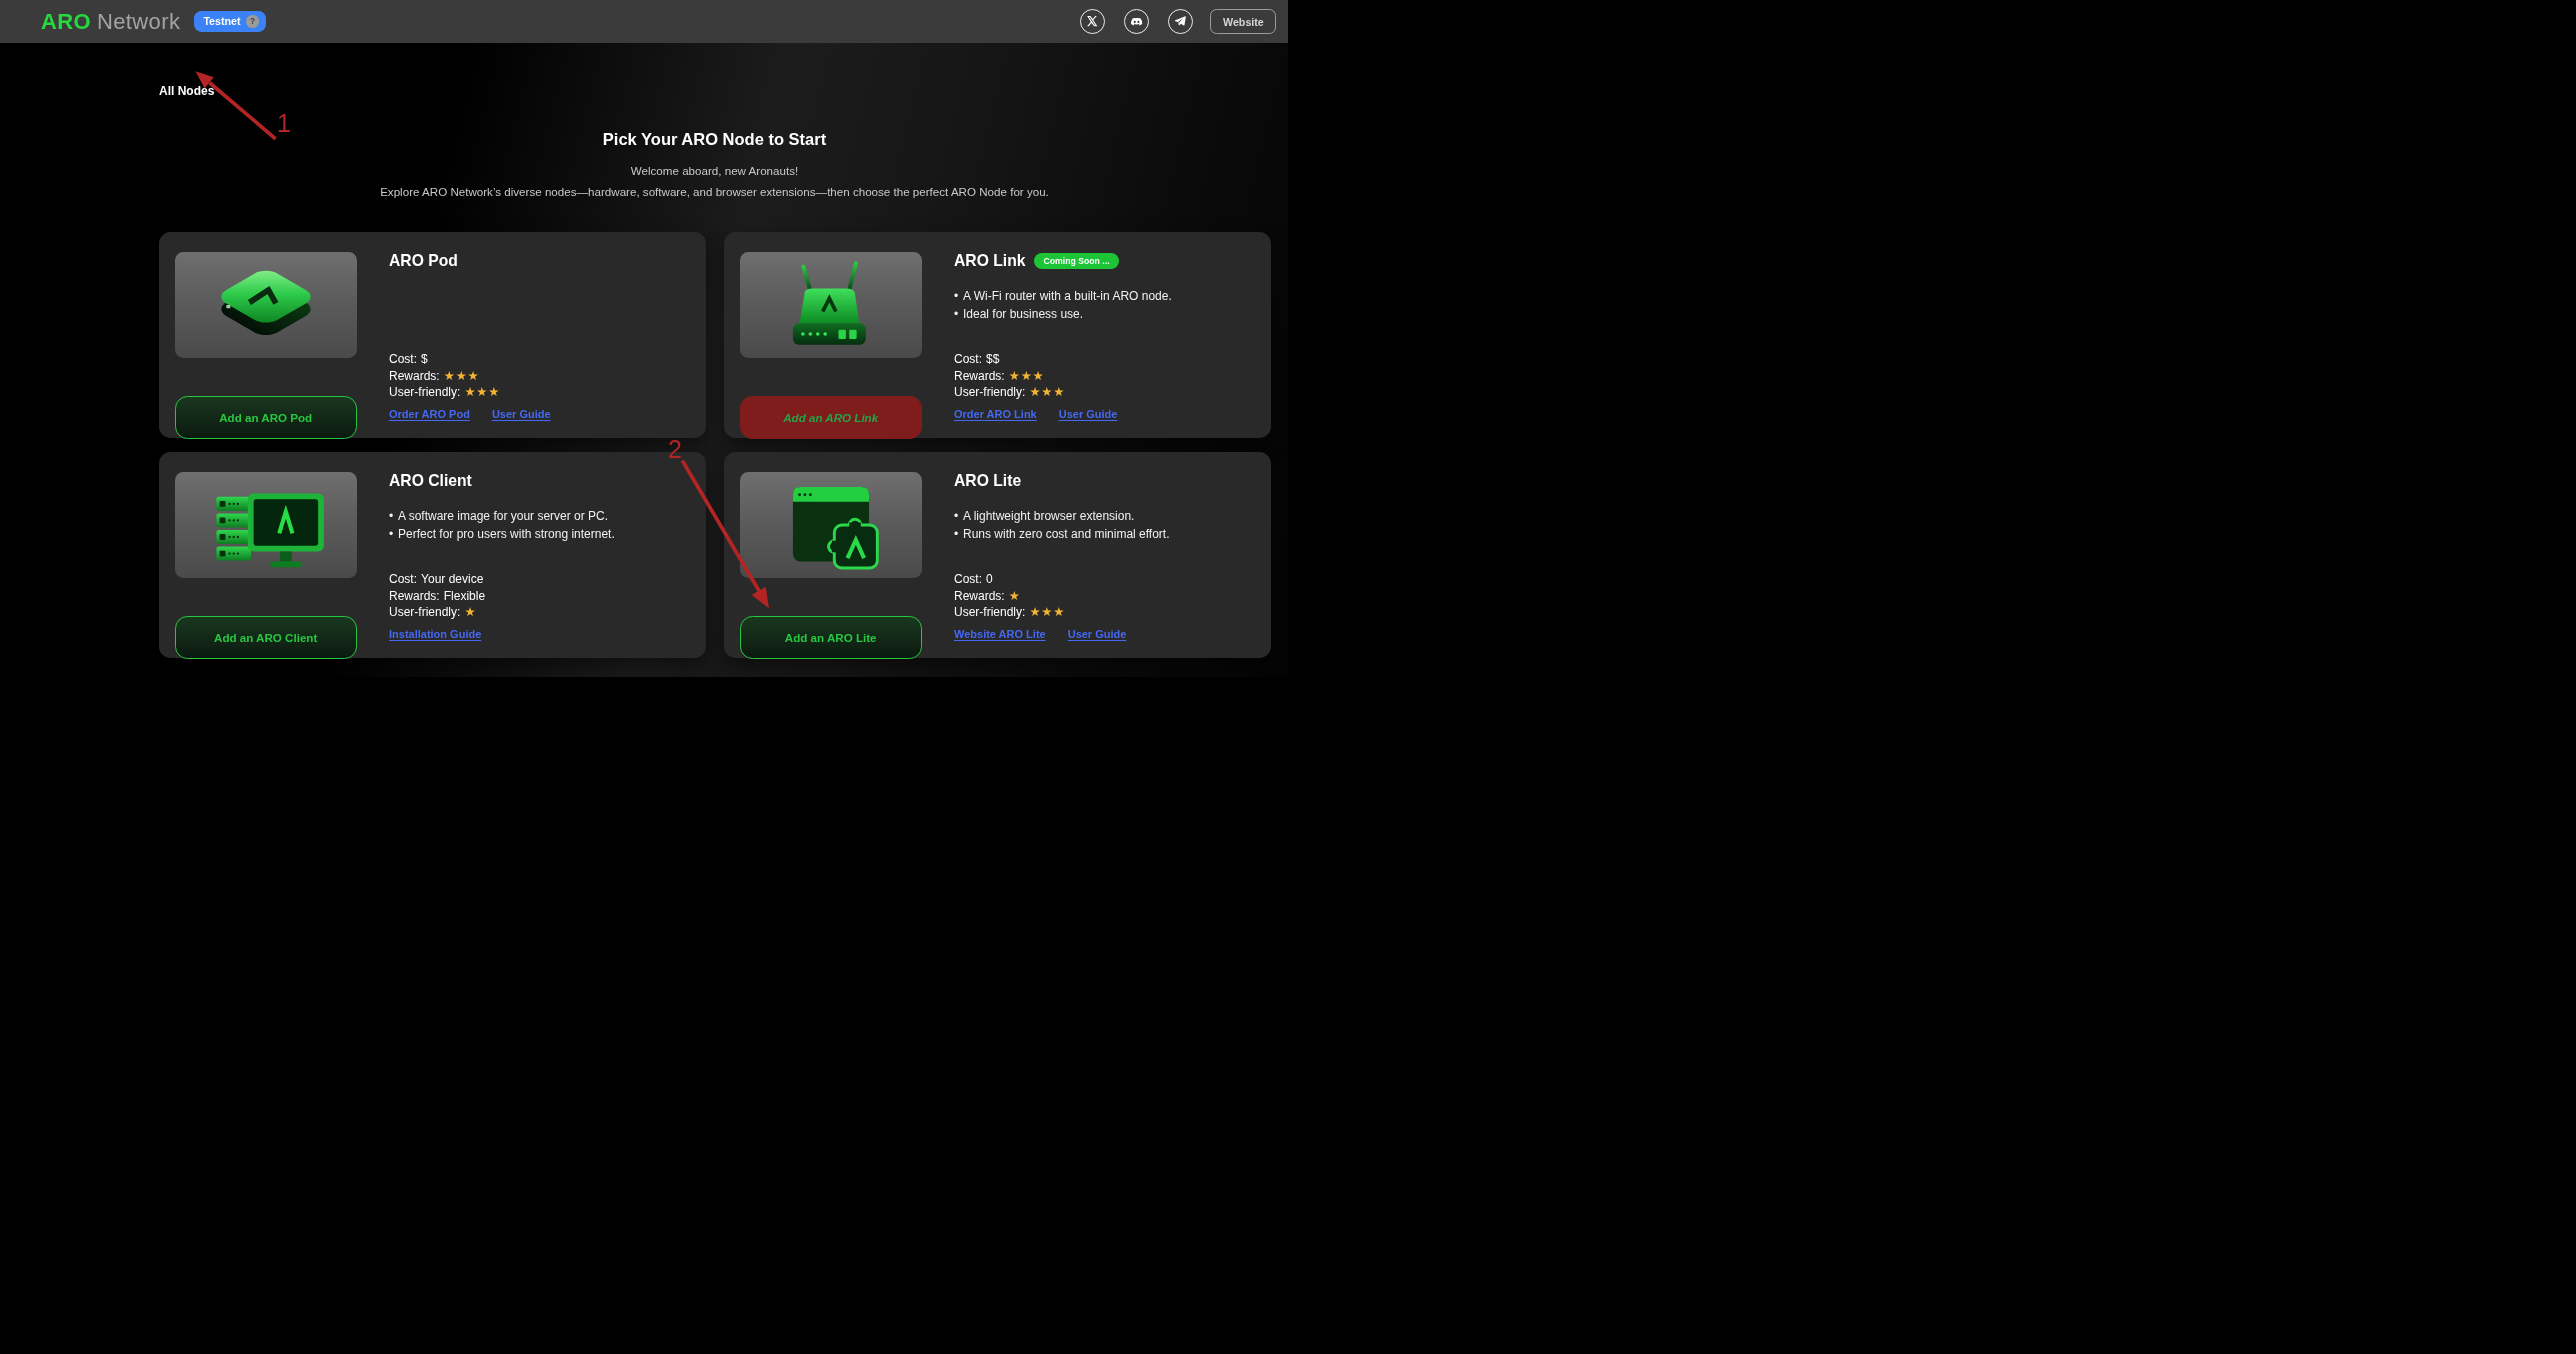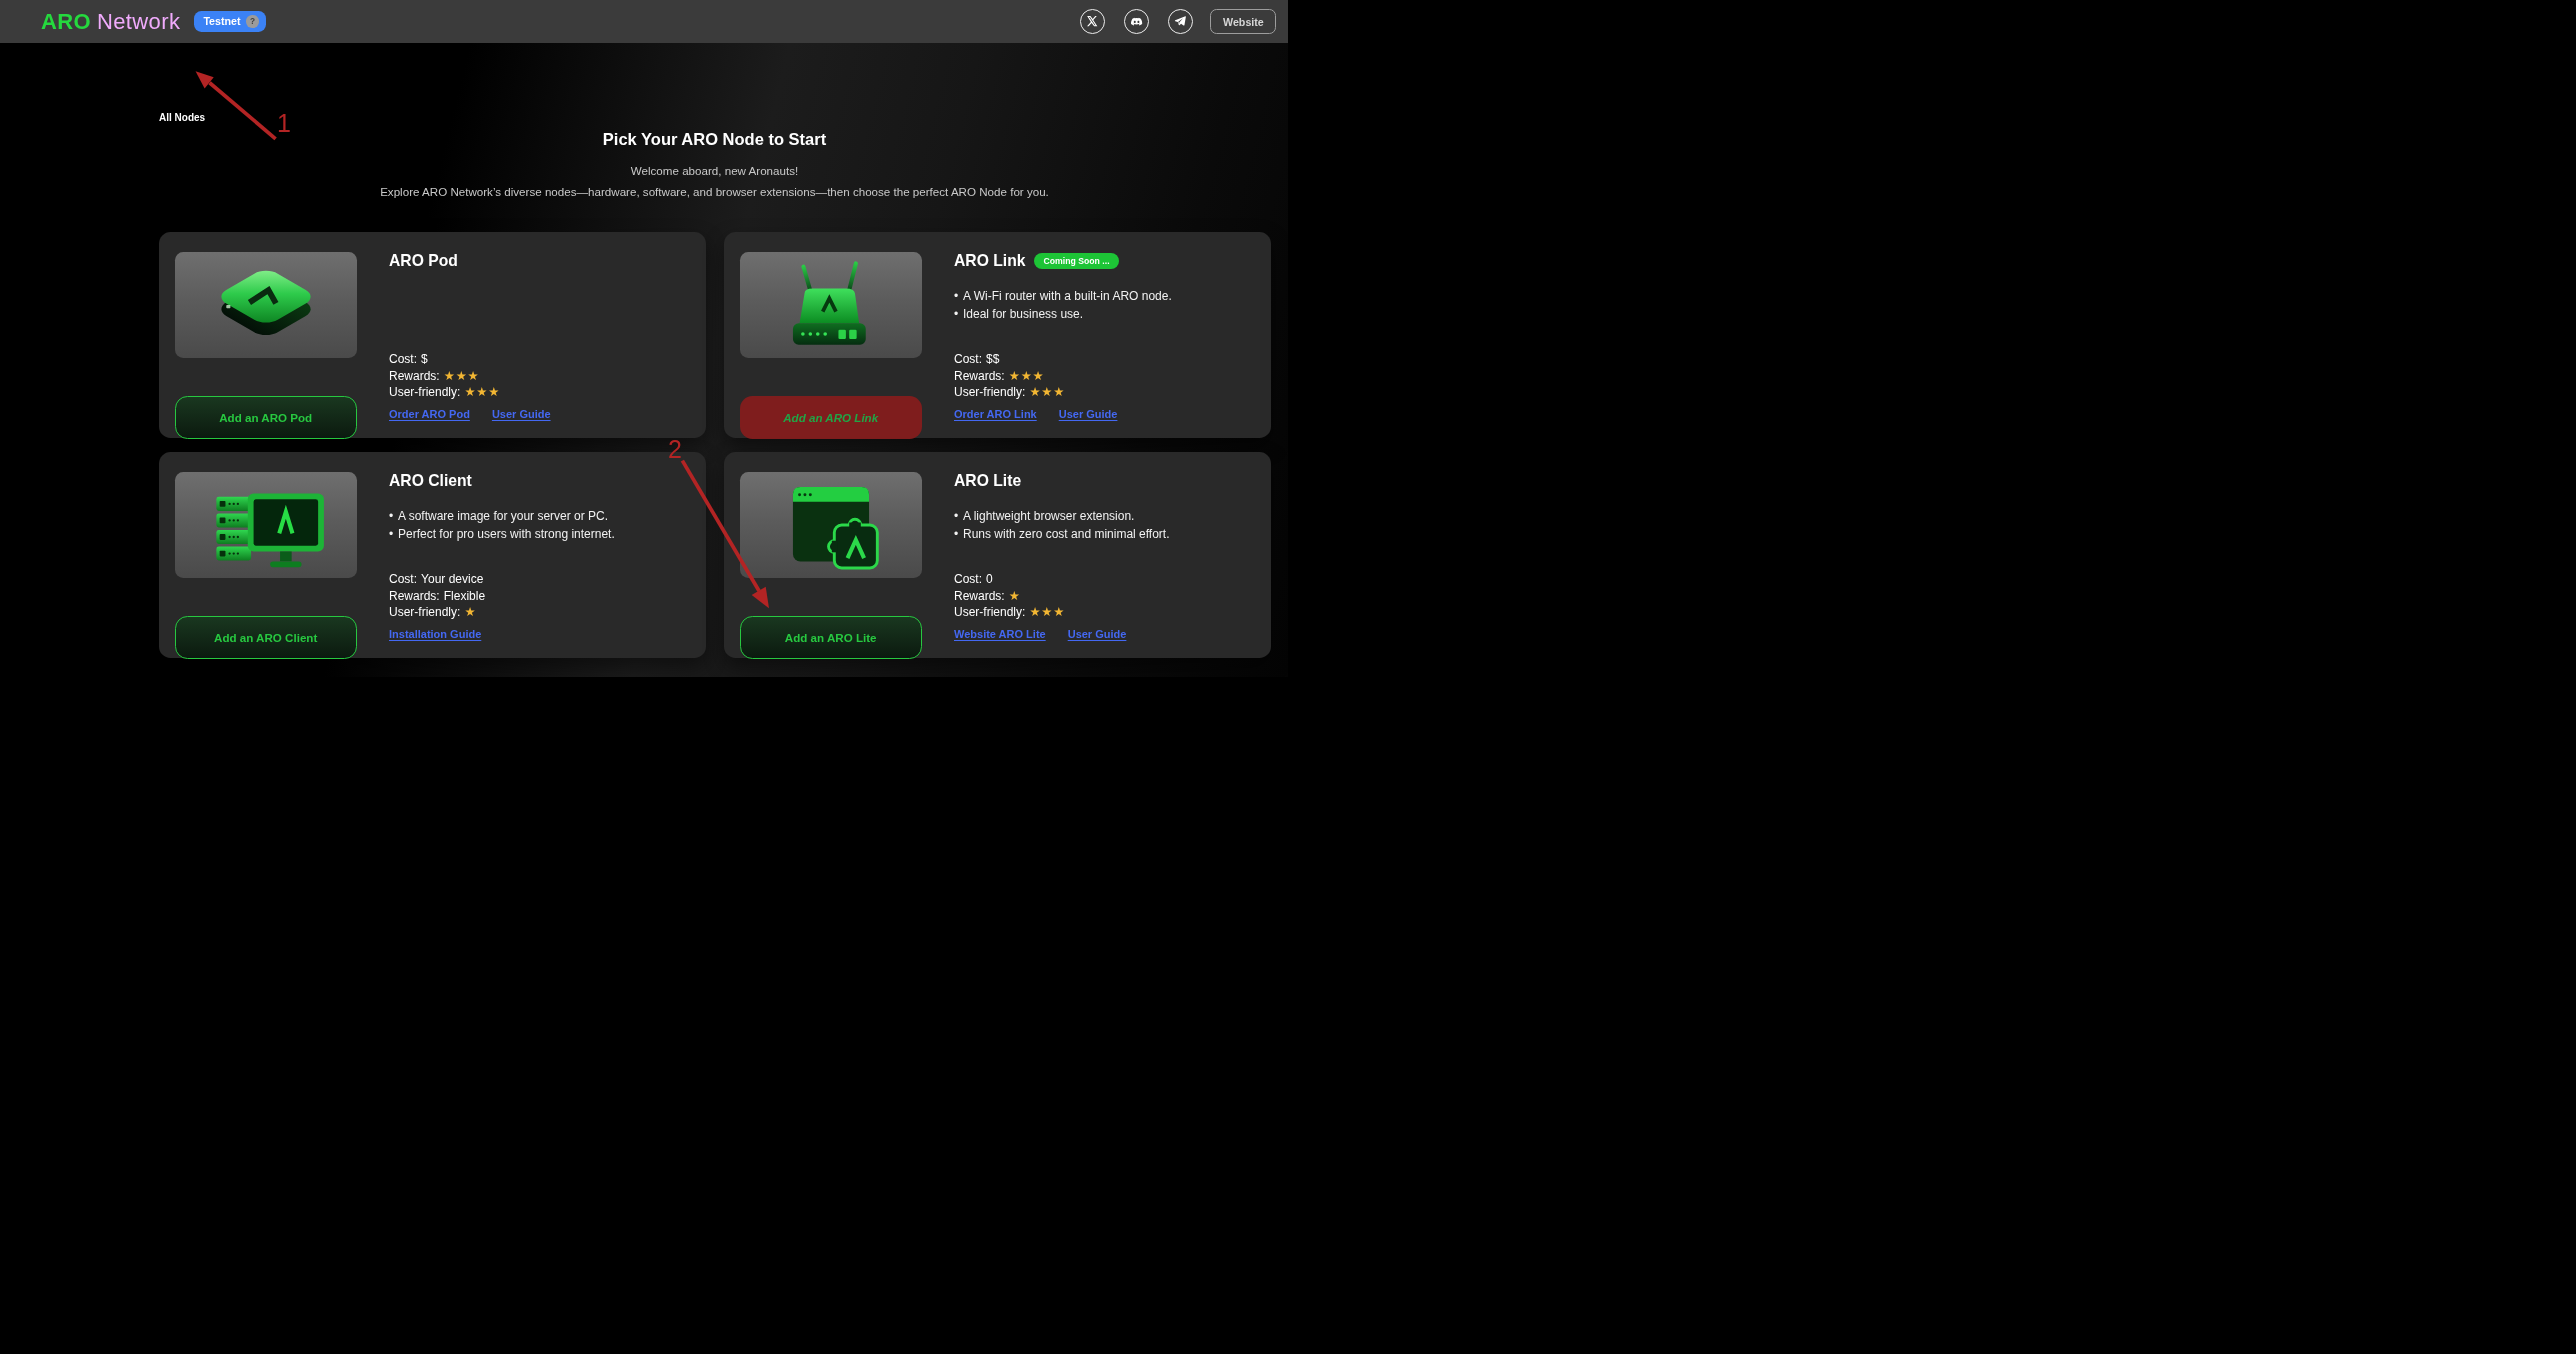--- a/index.html
+++ b/index.html
@@ -5,42 +5,42 @@
   * { margin:0; padding:0; box-sizing:border-box; }
   html,body { background:#000; font-family:"Liberation Sans", sans-serif; }
   .screen { position:relative; width:1288px; height:677px; overflow:hidden;
     background:linear-gradient(104deg,#000 0%,#000 33%,#1c1c1c 55%,#161616 68%,#0a0a0a 86%,#040404 100%); }
 
   
   .header { position:absolute; left:0; top:0; width:100%; height:43px; background:#3b3b3b;
     display:flex; align-items:center; padding:0 11.6px 0 41px; z-index:10; }
   .logo { display:flex; align-items:flex-end; gap:5.8px; cursor:default; }
   .logo-bold { font-size:22px; font-weight:800; color:#25d93e; letter-spacing:0.4px; }
-  .logo-light { font-size:22px; font-weight:300; color:#f0abfc; letter-spacing:0.4px; }
+  .logo-light { font-size:22px; font-weight:300; color:#a3a3a3; letter-spacing:0.4px; }
   .testnet-badge { margin-left:14px; background:#3b82f6; border-radius:7.4px; padding:4.1px 7.4px 4.1px 9px;
     display:flex; align-items:center; gap:5.8px; }
   .testnet-label { color:#fff; font-size:10.7px; font-weight:700; }
   .q-circle { width:12.4px; height:12.4px; border-radius:50%; background:#9b9b9b; color:#3f3f3f;
     font-size:8.3px; font-weight:700; display:flex; align-items:center; justify-content:center; cursor:pointer; }
   .header-right { margin-left:auto; display:flex; align-items:center; gap:19px; }
   .soc-circle { width:25px; height:25px; border-radius:50%; border:1.2px solid #ececec;
     display:flex; align-items:center; justify-content:center; cursor:pointer; }
   .soc-circle svg { display:block; }
   .website-btn { margin-left:-1.7px; border:0.8px solid #9d9d9d; border-radius:6.6px; background:transparent;
     color:#d6d6d6; font-size:10.7px; font-weight:600; padding:5.8px 11.6px; cursor:pointer;
     font-family:"Liberation Sans", sans-serif; }
 
   
   .nav { position:absolute; left:0; top:43px; width:100%; height:34px; background:#000;
     border-bottom:0.8px solid #3c3c3c; display:flex; align-items:center; gap:22px; padding-left:47px; z-index:10; }
   .nav-item { color:#9c9c9c; font-size:11.6px; font-weight:700; cursor:pointer; white-space:nowrap; }
   .nav-item.active { color:#fff; background:#3e3e3e; border-radius:12.4px; padding:4.1px 10.7px; }
 
   
-  .section-title { position:absolute; left:159px; top:112px; color:#fff; font-size:10px; font-weight:700; z-index:5;text-align:right; }
+  .section-title { position:absolute; left:159px; top:84px; color:#fff; font-size:12px; font-weight:700; z-index:5;text-align:right; }
   .hero { position:absolute; left:141px; top:0; width:1147px; text-align:center; z-index:5; }
   .hero-title { position:absolute; left:0; right:0; top:130px; color:#fff; font-size:16.5px; font-weight:700; }
   .hero-sub1 { position:absolute; left:0; right:0; top:164px; color:#c9c9c9; font-size:11.6px; }
   .hero-sub2 { position:absolute; left:0; right:0; top:185px; color:#c9c9c9; font-size:11.6px; }
 
   
   .card { position:absolute; width:547px; height:206px; background:#292929; border-radius:11.6px;
     box-shadow:0 8.3px 20px rgba(0,0,0,.45); z-index:5; }
   .card.c1 { left:159px; top:232px; }
   .card.c2 { left:724px; top:232px; }

